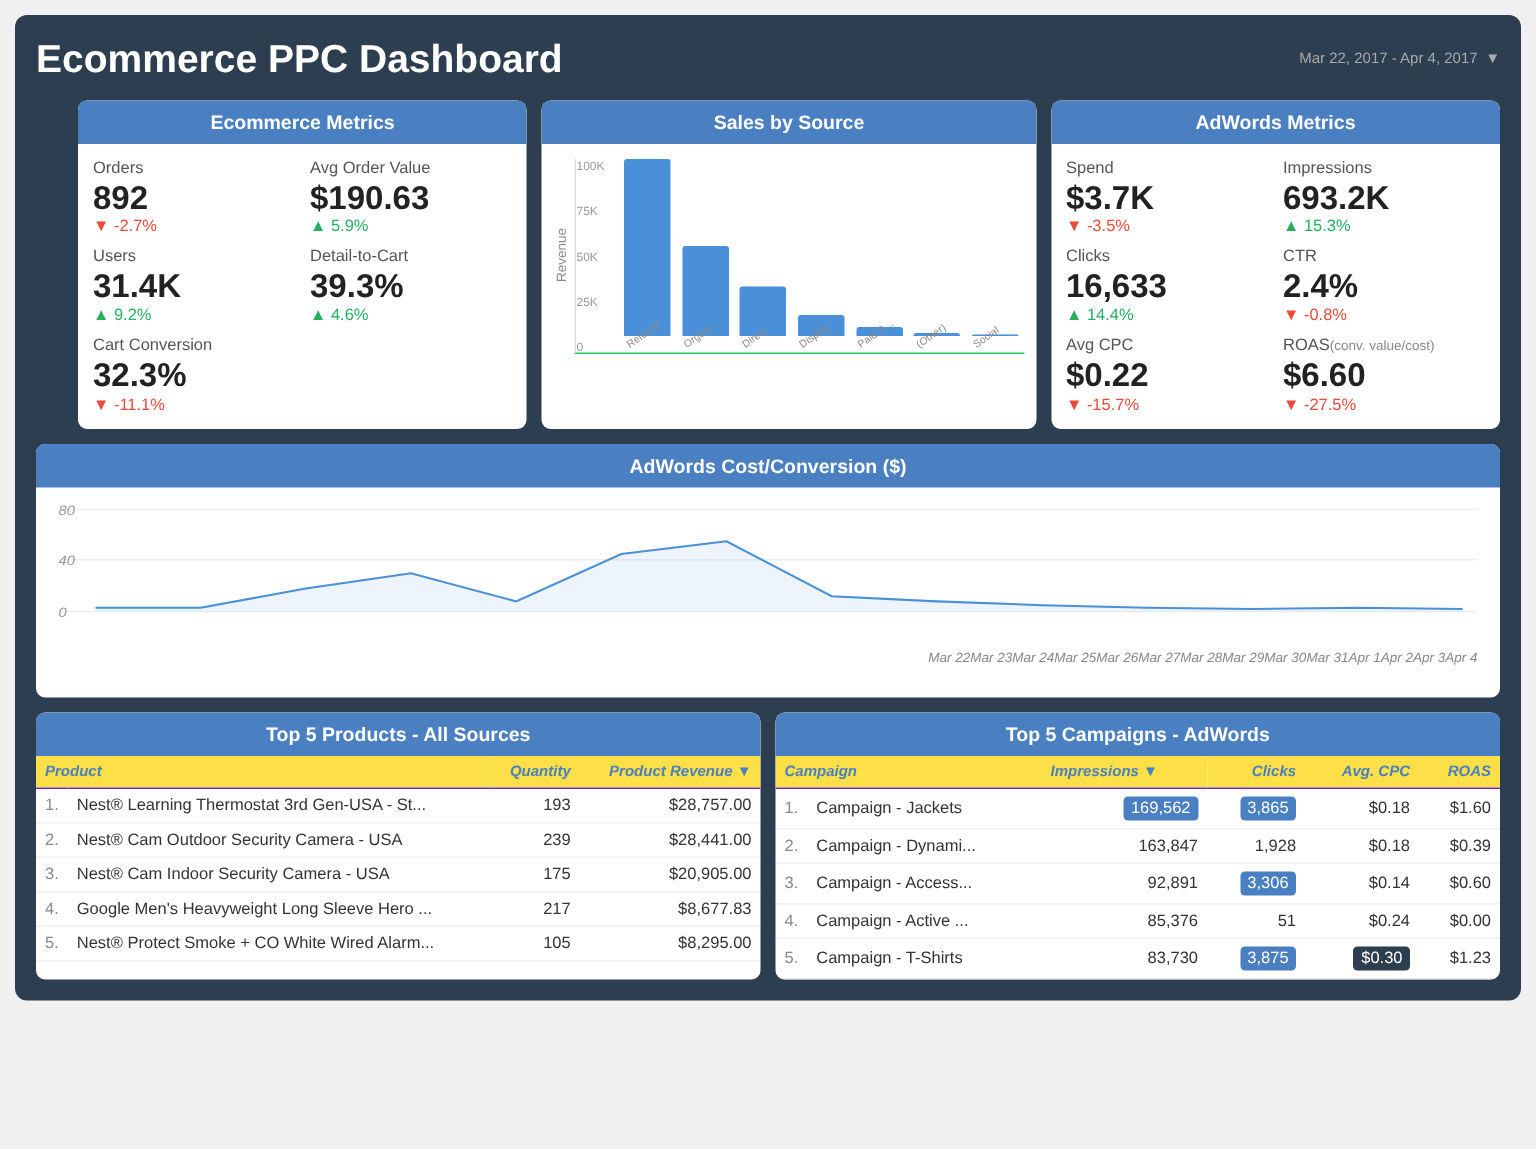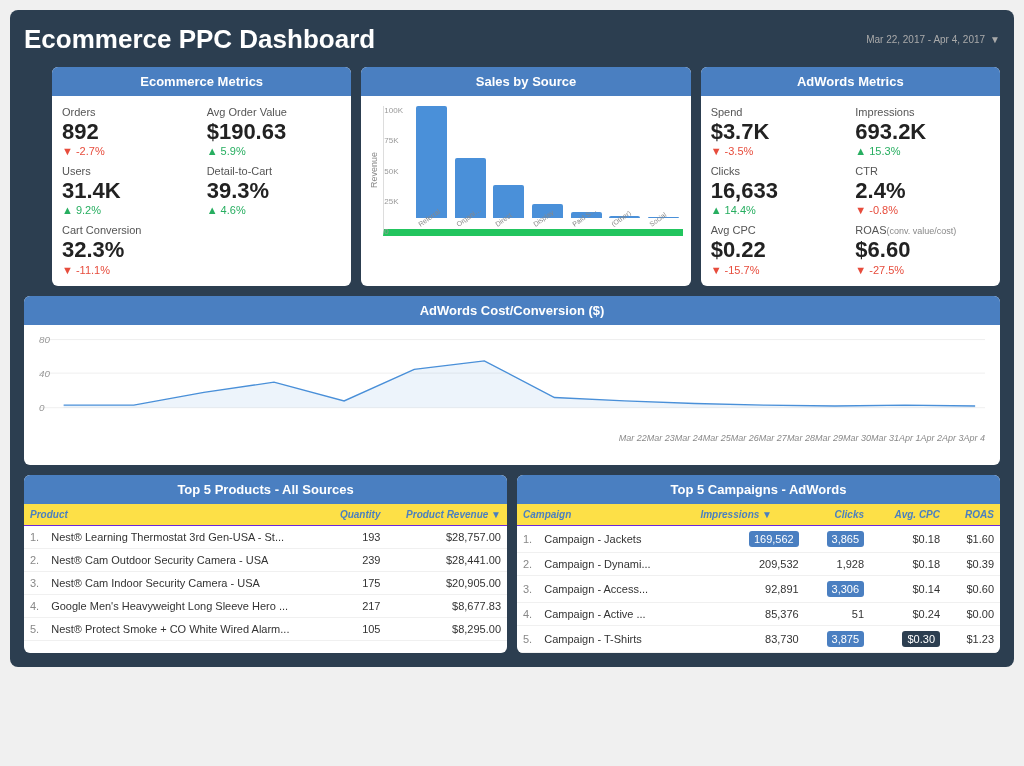--- a/index.html
+++ b/index.html
@@ -208,21 +208,21 @@
     </div>
 
     <div class="card">
       <div class="card-header">Sales by Source</div>
       <div class="card-body" style="padding:8px 8px 14px;">
         <div style="display:flex; position:relative;">
           <div style="writing-mode:vertical-rl;transform:rotate(180deg);font-size:9px;color:#888;margin-right:4px;text-align:center;">Revenue</div>
           <div style="flex:1;position:relative;">
             <div style="display:flex;justify-content:space-between;font-size:9px;color:#888;margin-bottom:2px;padding-left:25px;">
             </div>
-            <div style="position:relative;display:flex;align-items:flex-end;height:130px;border-left:1px solid #ddd;border-bottom:7px solid #22c55e;padding-left:28px;" id="bar-chart">
+            <div style="position:relative;display:flex;align-items:flex-end;height:130px;border-left:1px solid #ddd;border-bottom:1px solid #22c55e;padding-left:28px;" id="bar-chart">
               <div style="position:absolute;left:0;top:0;height:130px;display:flex;flex-direction:column;justify-content:space-between;font-size:8px;color:#999;">
                 <span>100K</span>
                 <span>75K</span>
                 <span>50K</span>
                 <span>25K</span>
                 <span>0</span>
               </div>
             <div style="display: flex; flex-direction: column; align-items: center; flex: 1 1 0%; justify-content: flex-end; height: 100%;">
     <div style="background:#4a90d9;width:80%;height:118px;border-radius:2px 2px 0 0;"></div>
     <div style="font-size:7px;color:#888;margin-top:4px;transform:rotate(-35deg);transform-origin:top left;white-space:nowrap;width:30px;overflow:hidden;text-overflow:ellipsis;">Referral</div>
@@ -396,21 +396,21 @@
     <td style="color:#888;width:18px;">1.</td>
     <td>Campaign - Jackets</td>
     <td class="right"><span class="highlight-cell blue-cell">169,562</span></td>
     <td class="right"><span class="highlight-cell blue-cell">3,865</span></td>
     <td class="right">$0.18</td>
     <td class="right">$1.60</td>
   </tr>
             <tr>
     <td style="color:#888;width:18px;">2.</td>
     <td>Campaign - Dynami...</td>
-    <td class="right">209,532</td>
+    <td class="right">163,847</td>
     <td class="right">1,928</td>
     <td class="right">$0.18</td>
     <td class="right">$0.39</td>
   </tr>
             <tr>
     <td style="color:#888;width:18px;">3.</td>
     <td>Campaign - Access...</td>
     <td class="right">92,891</td>
     <td class="right"><span class="highlight-cell blue-cell">3,306</span></td>
     <td class="right">$0.14</td>

